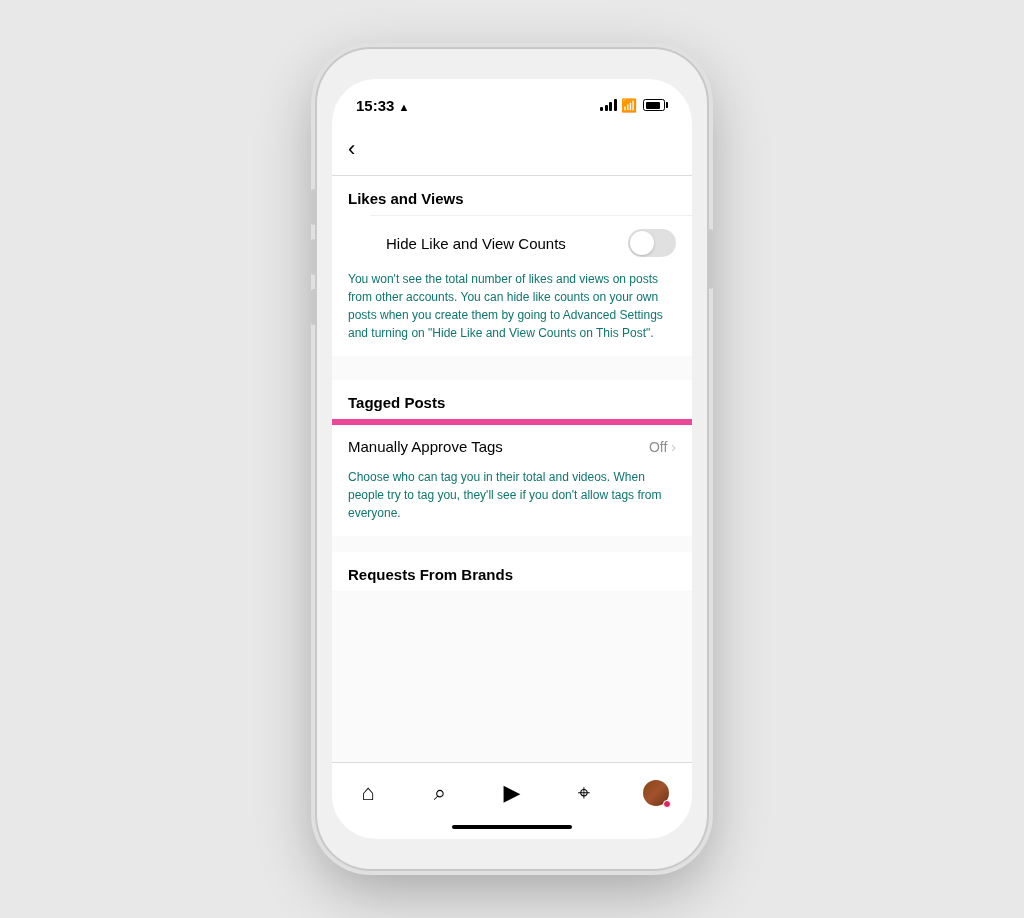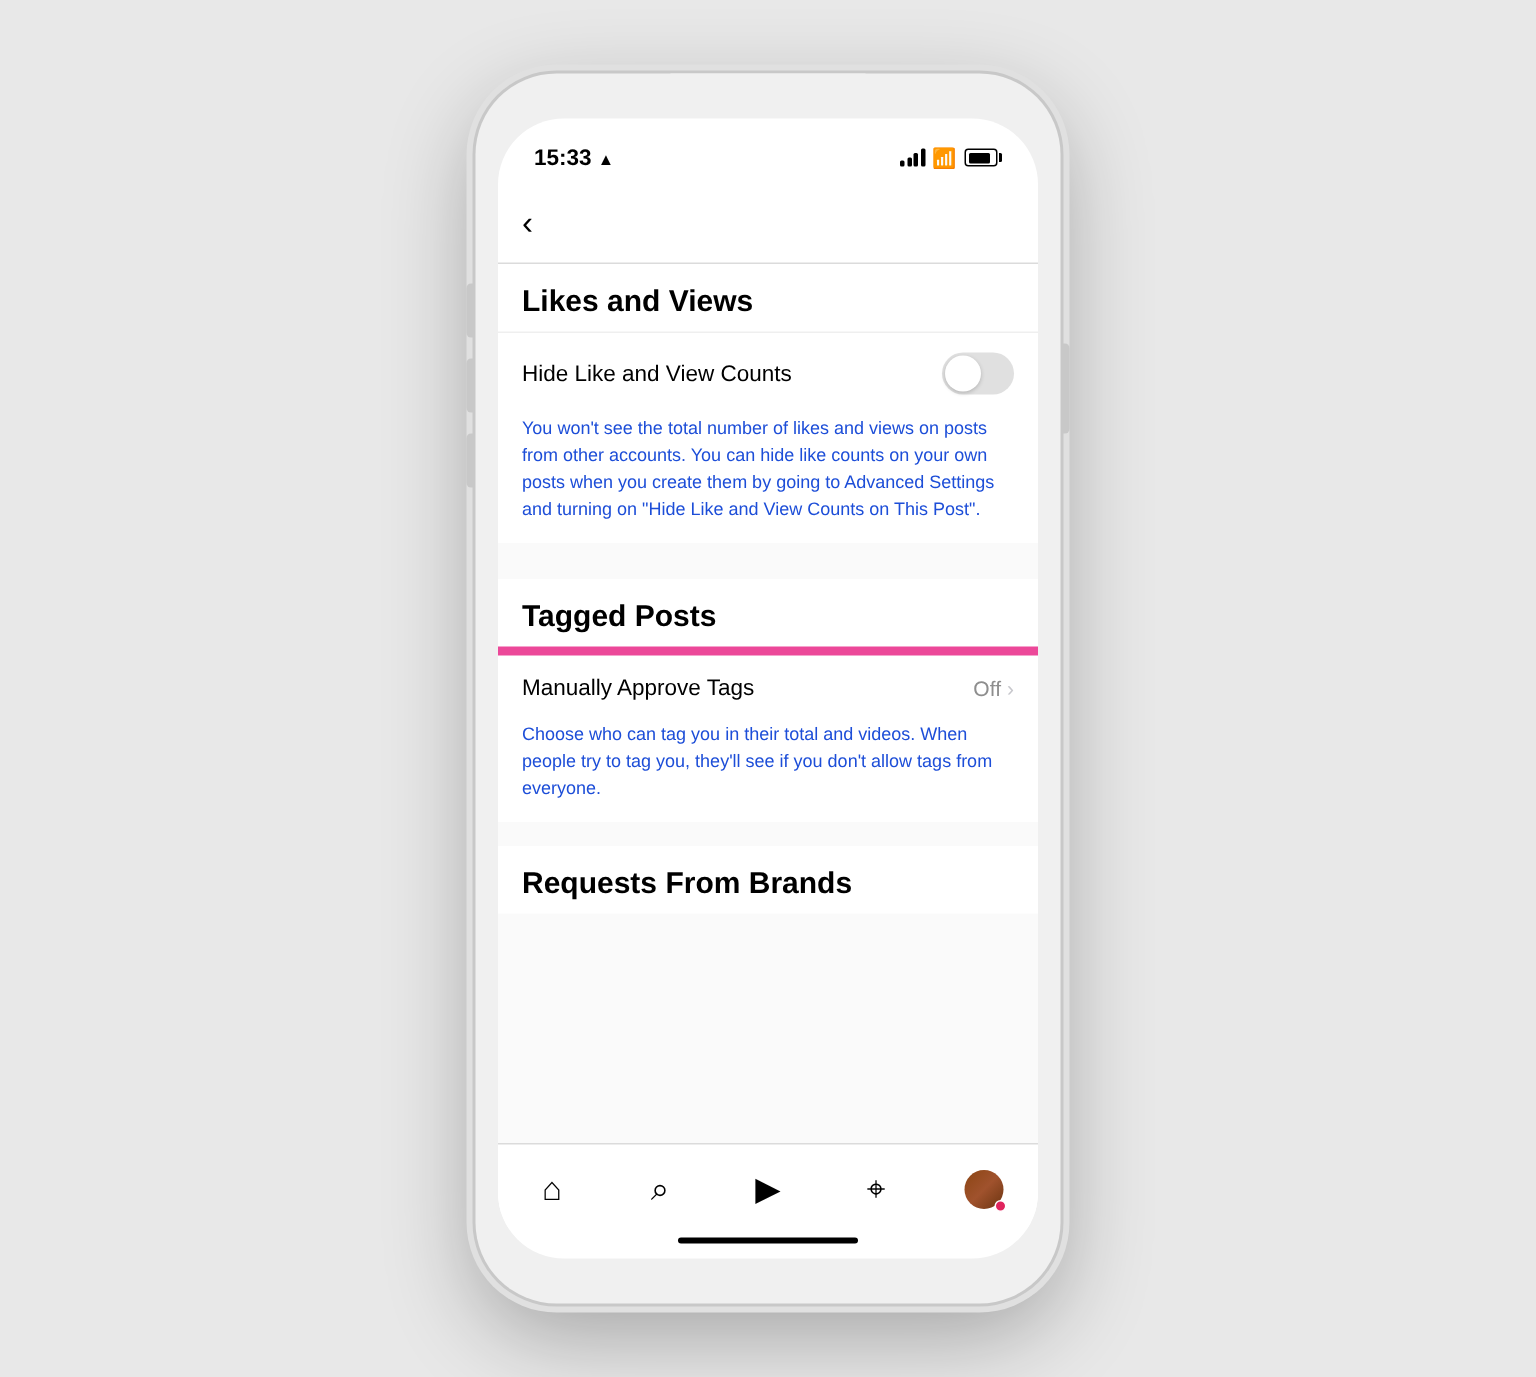--- a/index.html
+++ b/index.html
@@ -189,42 +189,43 @@
       background: #fafafa;
     }
 
     .section {
       background: #fff;
       margin-bottom: 8px;
     }
 
     .section-header {
       padding: 14px 16px 8px;
-      font-size: 20px;
+      font-size: 15px;
       font-weight: 600;
       color: #000;
     }
 
     .setting-row {
       display: flex;
       align-items: center;
       justify-content: space-between;
       padding: 13px 16px;
       border-top: 1px solid #efefef;
+      margin-left: 38px;
     }
 
     .setting-label {
       font-size: 15px;
       color: #000;
     }
 
     .setting-description {
       padding: 0 16px 14px;
       font-size: 12px;
-      color: #1d4ed8;
+      color: #0f766e;
       line-height: 1.5;
     }
 
     
     .toggle {
       width: 48px;
       height: 28px;
       border-radius: 14px;
       position: relative;
       cursor: pointer;

